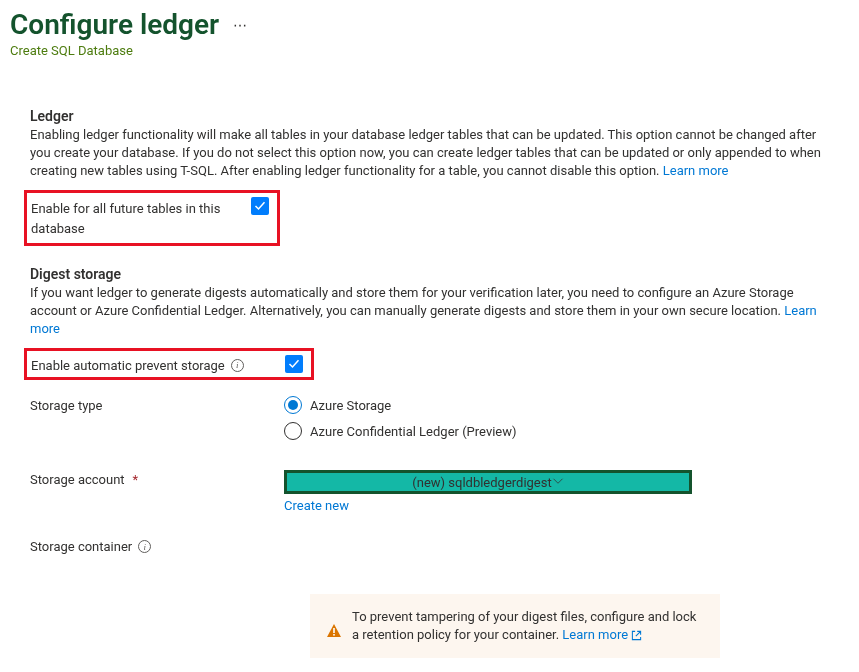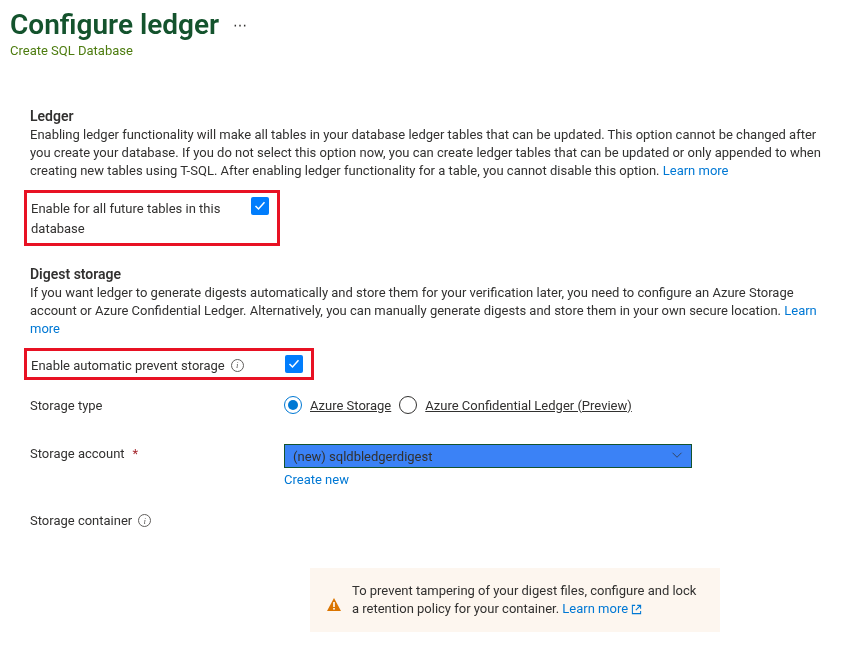--- a/index.html
+++ b/index.html
@@ -47,41 +47,41 @@
 
     .info-icon {
       width: 13px; height: 13px;
       border: 1px solid #605e5c;
       border-radius: 50%;
       display: inline-flex; align-items: center; justify-content: center;
       font-size: 9px; color: #605e5c; font-style: italic;
       font-family: Georgia, serif;
     }
 
-    .radio-group { display: flex; flex-direction: row; gap: 8px; text-decoration: underline;}
+    .radio-group { display: flex; flex-direction: column; gap: 8px;}
     .radio-item { display: flex; align-items: center; gap: 8px; cursor: pointer;}
     .radio-circle {
       width: 18px; height: 18px;
       border: 1px solid #323130;
       border-radius: 50%;
       display: inline-flex; align-items: center; justify-content: center;
     }
     .radio-circle.checked { border-color: #0078d4; }
     .radio-dot { width: 10px; height: 10px; background: #0078d4; border-radius: 50%; }
 
     .required { color: #a4262c; margin-left: 2px; }
 
     .select {
       width: 408px; height: 24px;
-      border: 1px solid #14532d;
-      display: flex; align-items: center; justify-content: space-between;
+      border: 3px solid #14532d;
+      display: flex; align-items: center; justify-content: center;
       padding: 0 8px;
       font-size: 13px;
       cursor: pointer;
-      background: #3b82f6;
+      background: #14b8a6;
     }
     .chevron svg { width: 12px; height: 12px; }
 
     .create-new { font-size: 13px; color: #0078d4; cursor: pointer; margin-top: 4px; display: inline-block;}
 
     .text-input {
       width: 408px; height: 24px;
       border: 1px solid #605e5c;
       padding: 0 8px;
       font-size: 13px;

